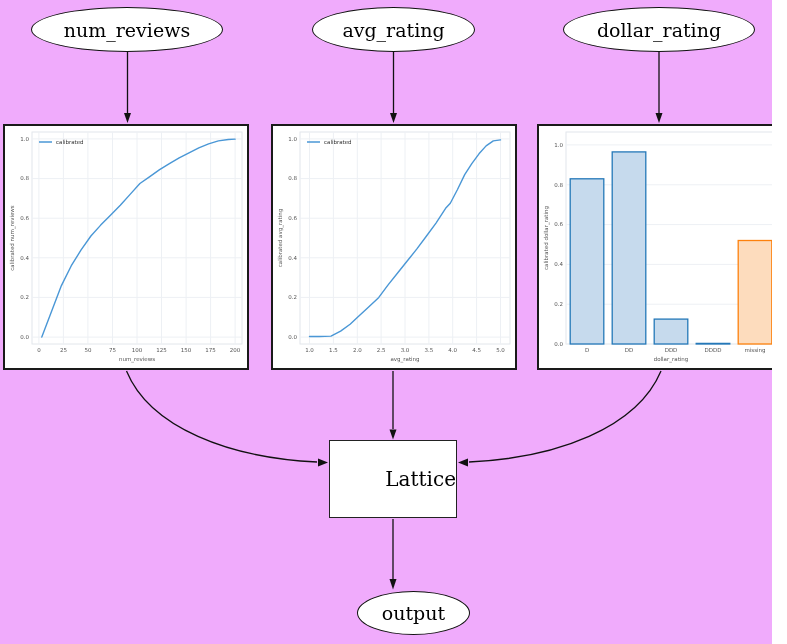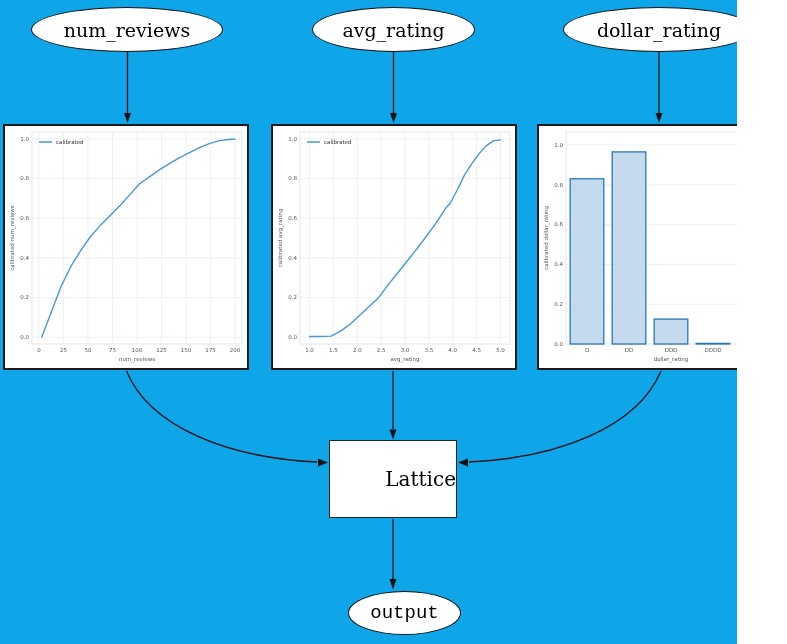--- a/index.html
+++ b/index.html
@@ -1,28 +1,28 @@
 <!DOCTYPE html>
 <html><head>
 <meta charset="utf-8">
 <style>
   html,body{margin:0;padding:0;background:#ffffff;}
-  .canvas{position:relative;width:737px;height:644px;background:#0ea5e9;overflow:hidden;
-          font-family:"DejaVu Sans",sans-serif;}
+  .canvas{position:relative;width:737px;height:644px;background:#f0abfc;overflow:hidden;
+          font-family:"DejaVu Sans",sans-serif;padding-left:35px;}
   .edges{position:absolute;left:0;top:0;width:787px;height:644px;pointer-events:none;}
   .node{position:absolute;display:flex;align-items:center;justify-content:center;
         background:#ffffff;box-sizing:border-box;
         font-family:"DejaVu Serif",serif;color:#000;}
   .ellipse{border:1.5px solid #111;border-radius:50%;}
   .rectnode{border:1.6px solid #222;justify-content:flex-end;}
   .node-num-reviews{left:31px;top:7px;width:192px;height:45px;font-size:19px;}
   .node-avg-rating{left:312px;top:7px;width:163px;height:45px;font-size:19px;}
   .node-dollar-rating{left:563px;top:7px;width:192px;height:45px;font-size:19px;}
   .node-lattice{left:329px;top:440px;width:128px;height:78px;font-size:20px;}
-  .node-output{left:348px;top:591px;width:113px;height:44px;font-size:19px;font-family:Liberation Mono, monospace;}
+  .node-output{left:357px;top:591px;width:113px;height:44px;font-size:19px;}
   .chartbox{position:absolute;top:124px;width:246px;height:246px;border:2px solid #1a1a1a;
             background:#ffffff;box-sizing:border-box;}
   .chartbox-1{left:3px;}
   .chartbox-2{left:271px;}
   .chartbox-3{left:537px;}
   .chartbox svg{display:block;}
 </style>
 </head>
 <body>
 

